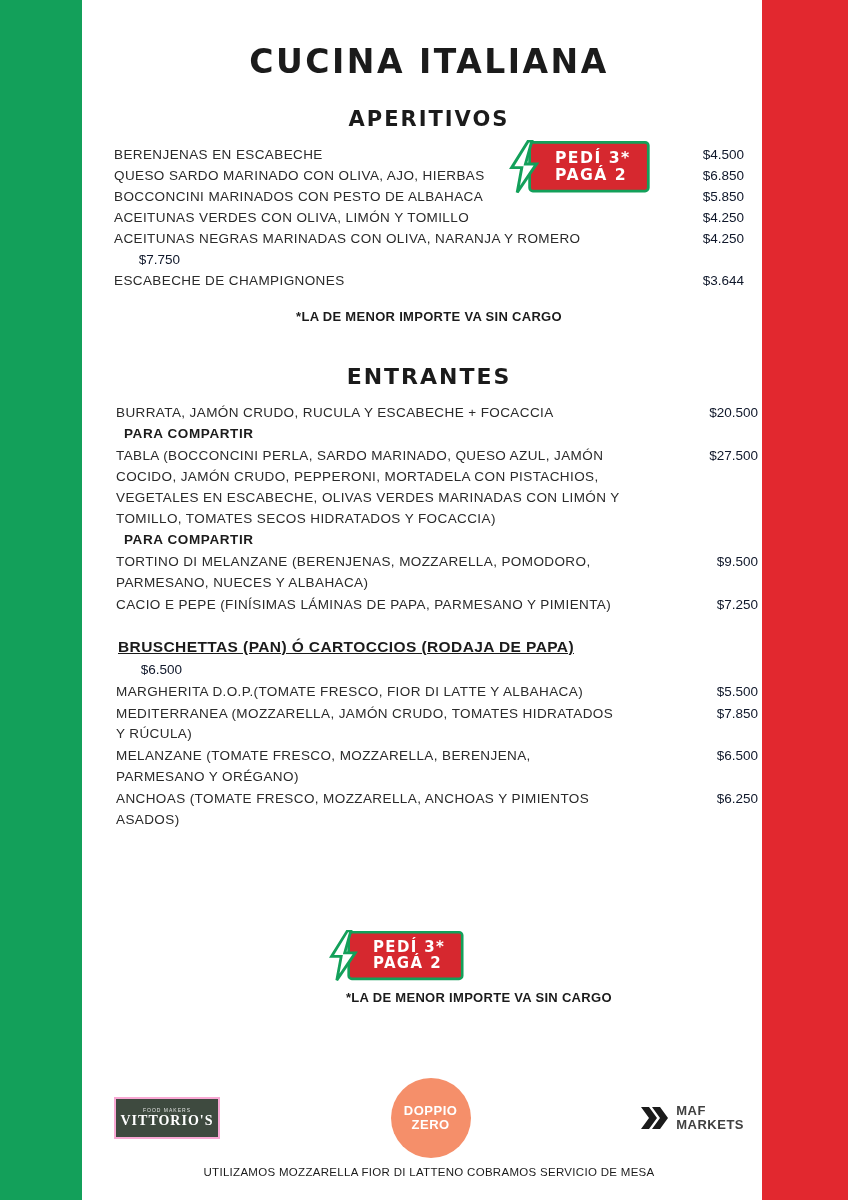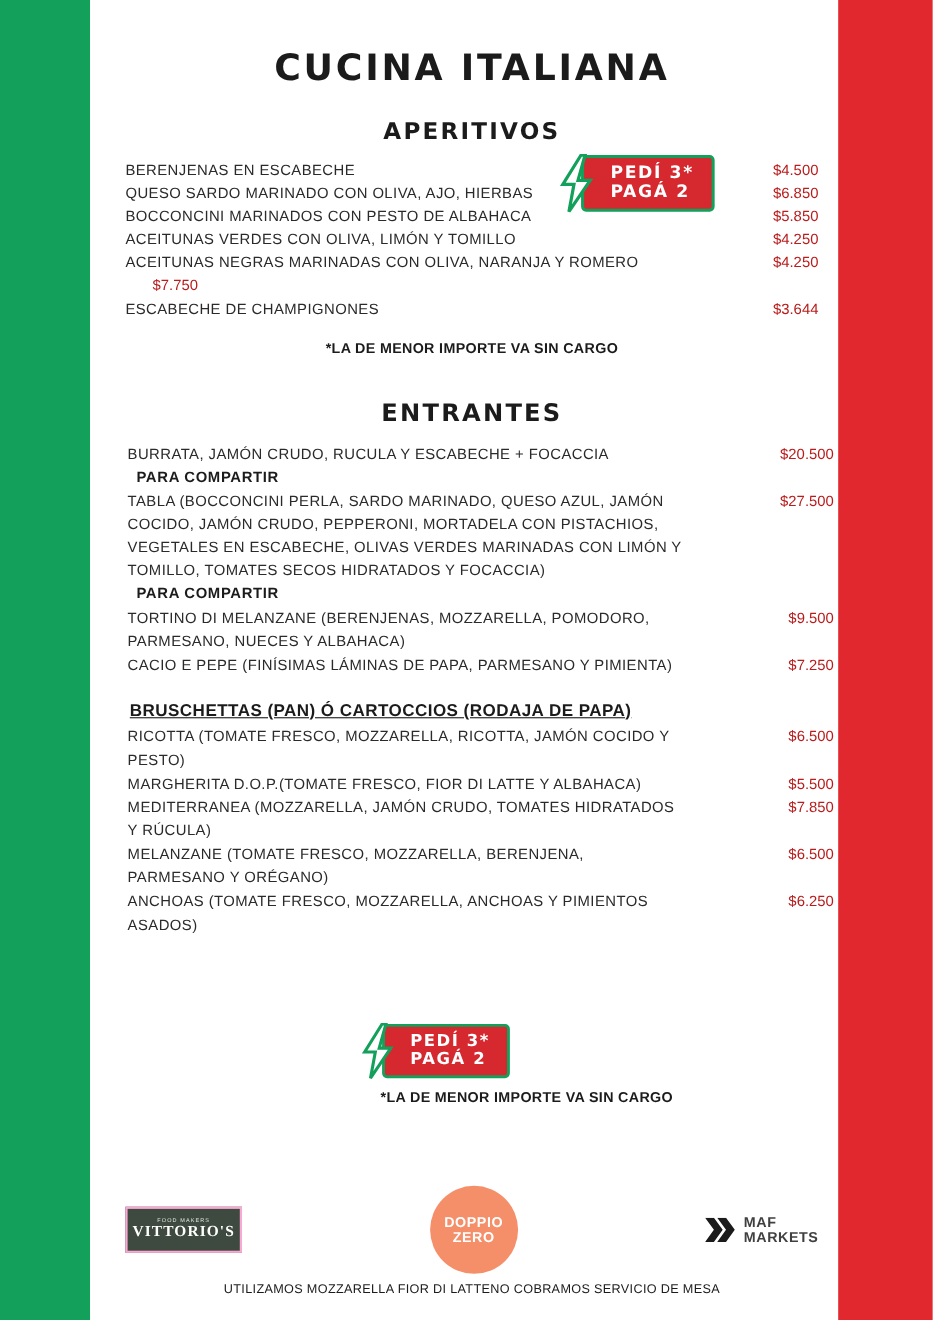--- a/index.html
+++ b/index.html
@@ -80,21 +80,21 @@
   }
   .row .name .compartir {
     font-weight: bold;
     color: #1b1b1b;
     letter-spacing: 0.6px;
     margin-left: 8px;
     white-space: nowrap;
   }
   .row .price {
     font-size: 13.5px;
-    color: #b91c1c;
+    color: #0f172a;
     white-space: nowrap;
     flex: 0 0 auto;
     text-align: right;
     min-width: 66px;
   }
   .items.entrantes-items .row { margin-bottom: 1px; }
   .items.entrantes-items .row .name { max-width: 520px; }
 
   .note {
     text-align: center;
@@ -300,21 +300,20 @@
         <div class="price">$9.500</div>
       </div>
       <div class="row">
         <div class="name">CACIO E PEPE (FINÍSIMAS LÁMINAS DE PAPA, PARMESANO Y PIMIENTA)</div>
         <div class="price">$7.250</div>
       </div>
 
       <div class="subhead">BRUSCHETTAS (PAN) Ó CARTOCCIOS (RODAJA DE PAPA)</div>
 
       <div class="row">
-        <div class="name">RICOTTA (TOMATE FRESCO, MOZZARELLA, RICOTTA, JAMÓN COCIDO Y PESTO)</div>
         <div class="price">$6.500</div>
       </div>
       <div class="row">
         <div class="name">MARGHERITA D.O.P.(TOMATE FRESCO, FIOR DI LATTE Y ALBAHACA)</div>
         <div class="price">$5.500</div>
       </div>
       <div class="row">
         <div class="name">MEDITERRANEA (MOZZARELLA, JAMÓN CRUDO, TOMATES HIDRATADOS Y RÚCULA)</div>
         <div class="price">$7.850</div>
       </div>

